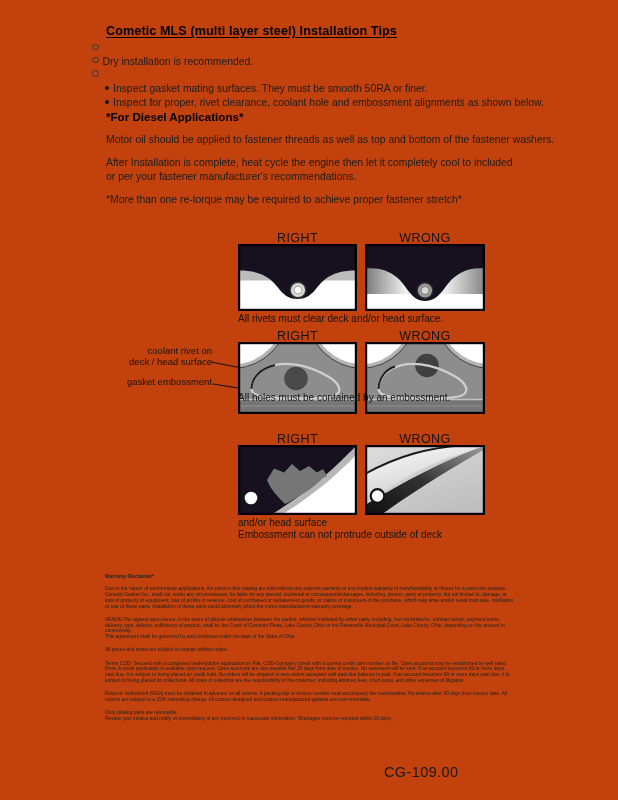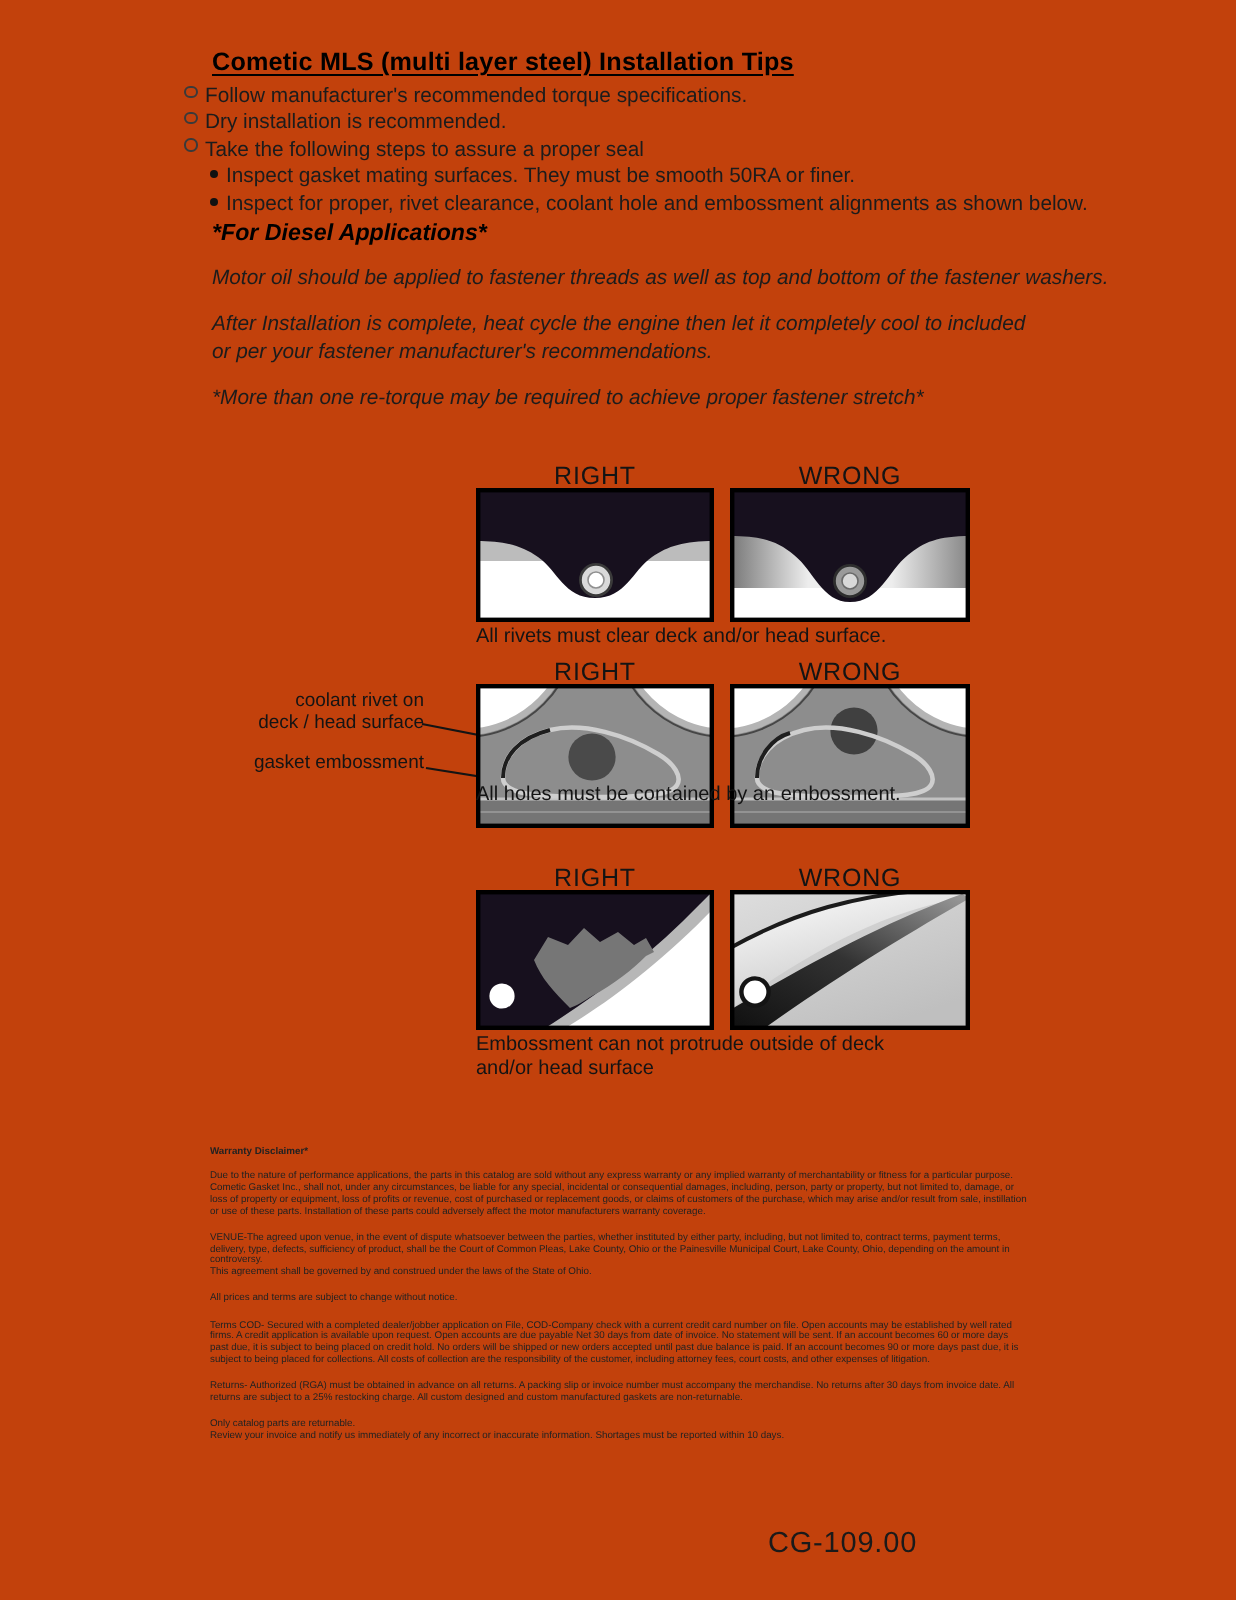--- a/index.html
+++ b/index.html
@@ -13,21 +13,21 @@
     text-decoration:underline;text-underline-offset:2px;letter-spacing:0.1px;white-space:nowrap;
   }
   .bullets{position:absolute;left:92px;top:42px;font-size:10.4px;line-height:13.4px;white-space:nowrap;}
   .bullet-row{display:block;}
   .mark-o{display:inline-block;width:4.5px;height:4.5px;border:1px solid #3a3a3a;border-radius:50%;
     margin-right:4px;vertical-align:2px;}
   .mark-dot{display:inline-block;width:4px;height:4px;background:#111;border-radius:50%;
     margin-right:4px;vertical-align:2px;}
   .sub{padding-left:13px;}
   
-  .diesel{position:absolute;left:106px;top:110px;width:416px;font-size:10.4px;line-height:14.3px;font-style:italic;}
+  .diesel{position:absolute;left:106px;top:110px;width:416px;font-size:10.4px;line-height:14.3px;}
   .diesel-head{font-size:11.6px;font-weight:bold;margin:0 0 9px 0;color:#000;}
   .para{margin:0 0 8px 0;}
   .para .line{display:block;white-space:nowrap;}
   .note{margin-top:9px;white-space:nowrap;}
   
   .rw-label{position:absolute;width:119px;text-align:center;font-size:12.5px;letter-spacing:0.4px;color:#141414;}
   .panel{position:absolute;display:block;}
   .caption{position:absolute;left:238px;font-size:10px;color:#141414;white-space:nowrap;line-height:11.5px;}
   .side-label{position:absolute;left:108px;width:104px;text-align:right;font-size:9.5px;line-height:11px;color:#141414;}
   .pointer-overlay{position:absolute;}
@@ -40,23 +40,23 @@
   .doc-code{position:absolute;left:384px;top:764px;font-size:14.5px;color:#1a1a1a;letter-spacing:0.4px;}
 </style>
 </head>
 <body>
 
 <div class="page">
 
   <div class="doc-title">Cometic MLS (multi layer steel) Installation Tips</div>
 
   <div class="bullets">
-    <div class="bullet-row"><span class="mark-o"></span><span>Follow manufacturer's recommended torque specifications.</span></div>
+    <div class="bullet-row"><span class="mark-o"></span></div>
     <div class="bullet-row"><span class="mark-o"></span><span>Dry installation is recommended.</span></div>
-    <div class="bullet-row"><span class="mark-o"></span><span>Take the following steps to assure a proper seal</span></div>
+    <div class="bullet-row"><span class="mark-o"></span></div>
     <div class="bullet-row sub"><span class="mark-dot"></span><span>Inspect gasket mating surfaces.  They must be smooth 50RA or finer.</span></div>
     <div class="bullet-row sub"><span class="mark-dot"></span><span>Inspect for proper, rivet clearance, coolant hole and embossment alignments as shown below.</span></div>
   </div>
 
   <div class="diesel">
     <div class="diesel-head">*For Diesel Applications*</div>
     <div class="para">
       <span class="line">Motor oil should be applied to fastener threads as well as top and bottom of the fastener washers.</span>
     </div>
     <div class="para">
@@ -172,22 +172,22 @@
     </defs>
     <rect width="120" height="70" fill="url(#p3wbg)"></rect>
     <path d="M0,29 C34,10 64,3 98,0 L120,0 L120,4 C86,7 44,28 8,54 L0,60 Z" fill="url(#p3wbright)"></path>
     <path d="M0,29 C34,10 64,3 98,0" fill="none" stroke="#1b1b1b" stroke-width="2"></path>
     <path d="M0,60 C40,36 80,15 116,2 L120,4 C92,20 52,44 16,70 L0,70 Z" fill="url(#p3wdark)"></path>
     <circle cx="12.5" cy="51" r="6.8" fill="#ffffff" stroke="#141414" stroke-width="2.2"></circle>
     <rect x="1.1" y="1.1" width="117.8" height="67.8" fill="none" stroke="#000000" stroke-width="2.2"></rect>
   </svg>
 
   <div class="caption" style="top:517px">
+    <span style="display:block">and/or head surface</span>
     <span style="display:block">Embossment can not protrude outside of deck</span>
-    <span style="display:block">and/or head surface</span>
   </div>
 
   <div class="legal">
     <div class="legal-head">Warranty Disclaimer*</div>
     <p>Due to the nature of performance applications, the parts in this catalog are sold without any express warranty or any implied warranty of merchantability or fitness for a particular purpose.  Cometic Gasket Inc., shall not, under any circumstances, be liable for any special, incidental or consequential damages, including, person, party or property, but not limited to, damage, or loss of property or equipment, loss of profits or revenue, cost of purchased or replacement goods, or claims of customers of the purchase, which may arise and/or result from sale, instillation or use of these parts.  Installation of these parts could adversely affect the motor manufacturers warranty coverage.</p>
     <p class="tight">VENUE-The agreed upon venue, in the event of dispute whatsoever between the parties, whether instituted by either party, including, but not limited to, contract terms, payment terms, delivery, type, defects, sufficiency of product, shall be the Court of Common Pleas, Lake County, Ohio or the Painesville Municipal Court, Lake County, Ohio, depending on the amount in controversy.</p>
     <p>This agreement shall be governed by and construed under the laws of the State of Ohio.</p>
     <p>All prices and terms are subject to change without notice.</p>
     <p>Terms COD- Secured with a completed dealer/jobber application on File, COD-Company check with a current credit card number on file.  Open accounts may be established by well rated firms.  A credit application is available upon request.  Open accounts are due payable Net 30 days from date of invoice.  No statement will be sent.  If an account becomes 60 or more days past due, it is subject to being placed on credit hold.  No orders will be shipped or new orders accepted until past due balance is paid.  If an account becomes 90 or more days past due, it is subject to being placed for collections.  All costs of collection are the responsibility of the customer, including attorney fees, court costs, and other expenses of litigation.</p>
     <p>Returns- Authorized (RGA) must be obtained in advance on all returns.  A packing slip or invoice number must accompany the merchandise.  No returns after 30 days from invoice date.  All returns are subject to a 25% restocking charge.  All custom designed and custom manufactured gaskets are non-returnable.</p>

